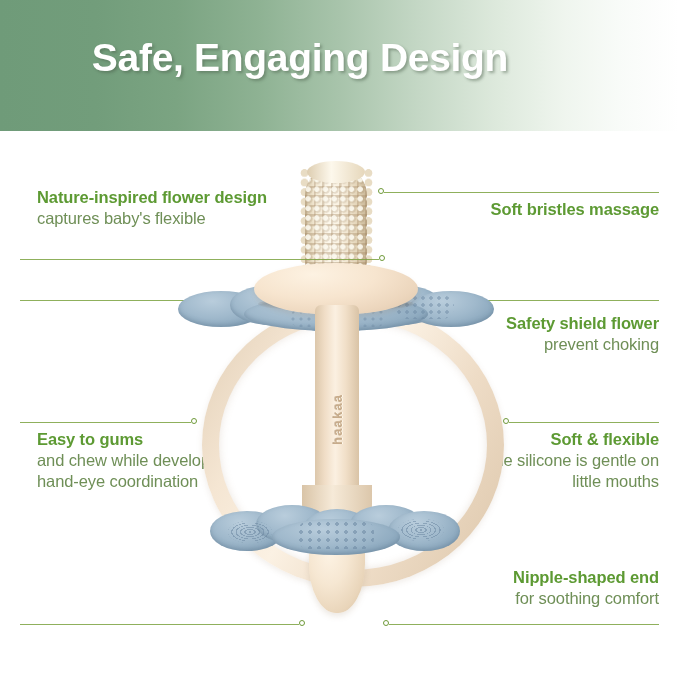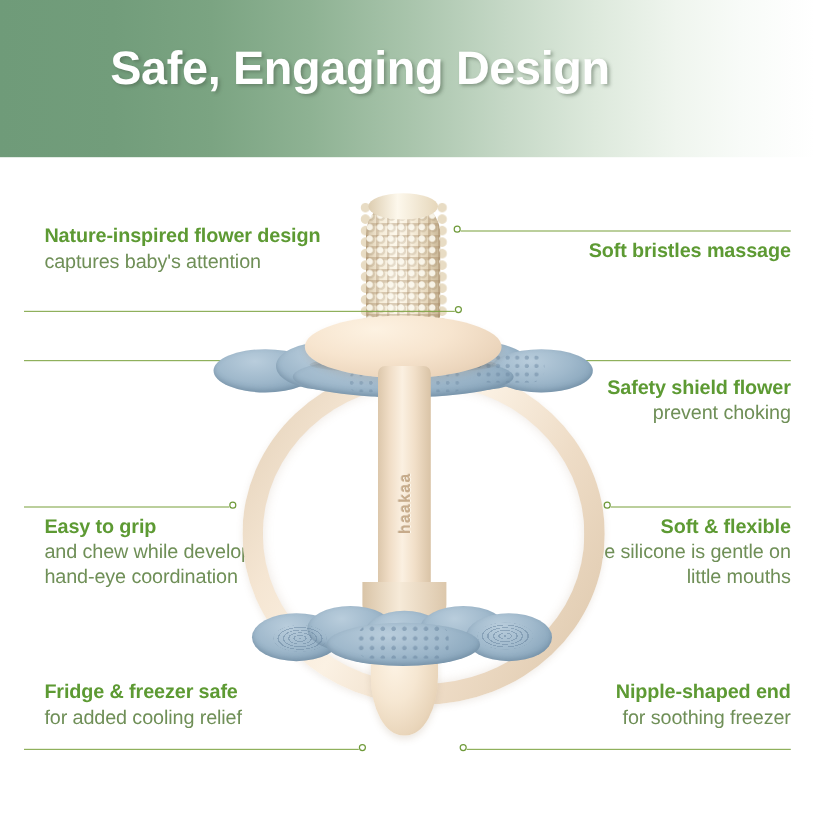--- a/index.html
+++ b/index.html
@@ -235,45 +235,41 @@
     <div class="brush"></div>
     <div class="brush-nubs"></div>
     <div class="brush-top"></div>
 
     <div class="nipple-neck"></div>
     <div class="nipple"></div>
   </div>
 
   <div class="callout left" style="top:188px;width:230px;">
     <div class="hd">Nature-inspired flower design</div>
-    <div class="bd">captures baby's attention</div>
+    <div class="bd">captures baby's flexible</div>
   </div>
   <div class="leader l" style="left:20px;top:255px;width:365px;">
     <div class="ln"></div>
     <div class="dot"></div>
   </div>
 
   <div class="leader l" style="left:20px;top:296px;width:313px;">
     <div class="ln"></div>
     <div class="dot"></div>
   </div>
 
   <div class="leader l" style="left:20px;top:418px;width:177px;">
     <div class="ln"></div>
     <div class="dot"></div>
   </div>
   <div class="callout left" style="top:430px;width:200px;">
-    <div class="hd">Easy to grip</div>
+    <div class="hd">Easy to gums</div>
     <div class="bd">and chew while developing hand-eye coordination</div>
   </div>
 
-  <div class="callout left" style="top:568px;width:230px;">
-    <div class="hd">Fridge &amp; freezer safe</div>
-    <div class="bd">for added cooling relief</div>
-  </div>
   <div class="leader l" style="left:20px;top:620px;width:285px;">
     <div class="ln"></div>
     <div class="dot"></div>
   </div>
 
   <div class="leader r" style="left:378px;top:188px;width:281px;">
     <div class="ln"></div>
     <div class="dot"></div>
   </div>
   <div class="callout right" style="top:200px;width:240px;">
@@ -293,20 +289,20 @@
     <div class="ln"></div>
     <div class="dot"></div>
   </div>
   <div class="callout right" style="top:430px;width:230px;">
     <div class="hd">Soft &amp; flexible</div>
     <div class="bd">food-grade silicone is gentle on little mouths</div>
   </div>
 
   <div class="callout right" style="top:568px;width:240px;">
     <div class="hd">Nipple-shaped end</div>
-    <div class="bd">for soothing freezer</div>
+    <div class="bd">for soothing comfort</div>
   </div>
   <div class="leader r" style="left:383px;top:620px;width:276px;">
     <div class="ln"></div>
     <div class="dot"></div>
   </div>
 
 </div>
 
 </body></html>

